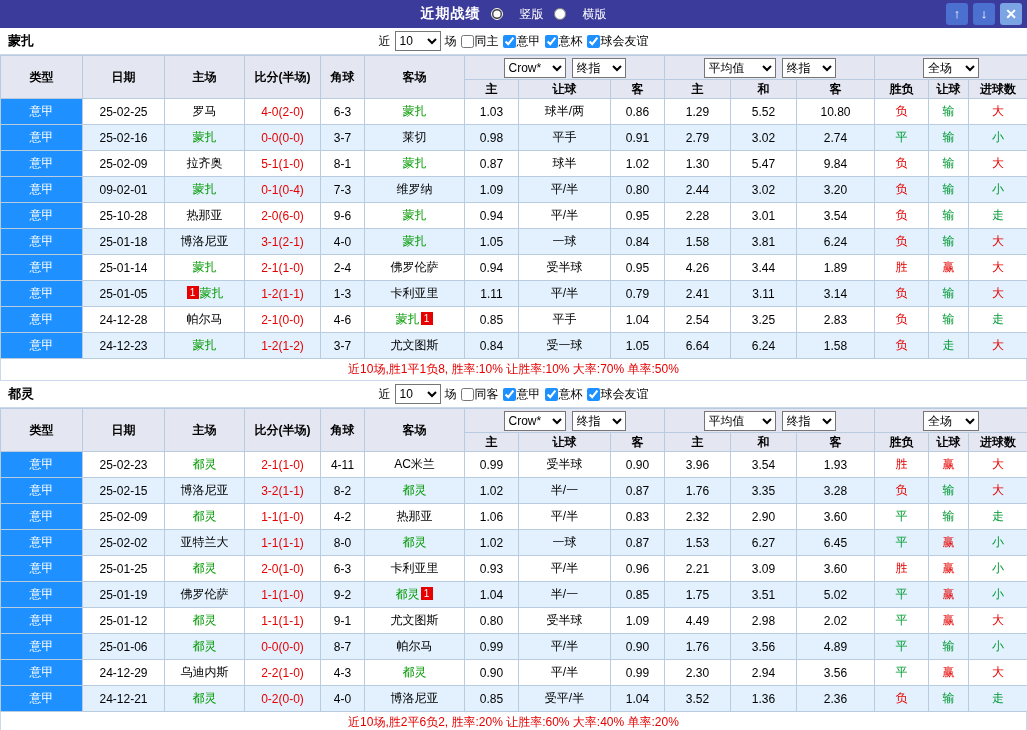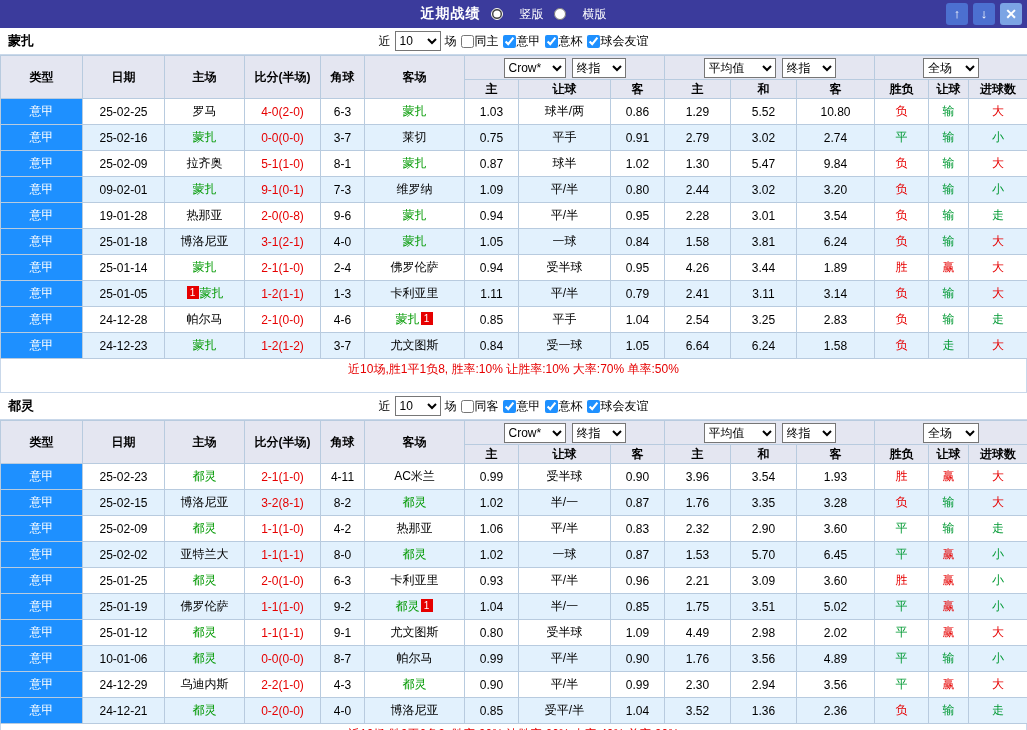--- a/index.html
+++ b/index.html
@@ -52,21 +52,21 @@
   tbody tr.alt td { background:#e2f1fd; }
   tbody td.league, tbody tr.alt td.league { background:#1e90ff; color:#fff; }
   td.score { color:#e60000; }
   .focus-team { color:#009900; }
   .card-badge {
     display:inline-block; background:#e60000; color:#fff;
     font-size:10px; width:12px; height:13px; line-height:13px;
     text-align:center; vertical-align:1px; margin:0 1px;
   }
   .summary {
-    height:34px; line-height:21px; text-align:center;
+    height:22px; line-height:21px; text-align:center;
     color:#e60000; background:#fff;
     border:1px solid #c9d8ea; border-top:none; font-size:12px;
   }
 </style>
 </head>
 <body>
 
 <div class="titlebar">
   <div class="title-center">
     <span class="main-title">近期战绩</span>
@@ -192,21 +192,21 @@
           <td class="res" style="color: rgb(0, 153, 51);">输</td>
           <td class="res" style="color: rgb(230, 0, 0);">大</td>
         </tr>
         <tr class="alt">
           <td class="league">意甲</td>
           <td>25-02-16</td>
           <td><span class="focus-team">蒙扎</span></td>
           <td class="score">0-0(0-0)</td>
           <td>3-7</td>
           <td><span>莱切</span></td>
-          <td>0.75</td>
+          <td>0.98</td>
           <td>平手</td>
           <td>0.91</td>
           <td>2.79</td>
           <td>3.02</td>
           <td>2.74</td>
           <td class="res" style="color: rgb(0, 153, 51);">平</td>
           <td class="res" style="color: rgb(0, 153, 51);">输</td>
           <td class="res" style="color: rgb(0, 153, 51);">小</td>
         </tr>
         <tr>
@@ -223,38 +223,38 @@
           <td>5.47</td>
           <td>9.84</td>
           <td class="res" style="color: rgb(230, 0, 0);">负</td>
           <td class="res" style="color: rgb(0, 153, 51);">输</td>
           <td class="res" style="color: rgb(230, 0, 0);">大</td>
         </tr>
         <tr class="alt">
           <td class="league">意甲</td>
           <td>09-02-01</td>
           <td><span class="focus-team">蒙扎</span></td>
-          <td class="score">9-1(0-1)</td>
+          <td class="score">0-1(0-4)</td>
           <td>7-3</td>
           <td><span>维罗纳</span></td>
           <td>1.09</td>
           <td>平/半</td>
           <td>0.80</td>
           <td>2.44</td>
           <td>3.02</td>
           <td>3.20</td>
           <td class="res" style="color: rgb(230, 0, 0);">负</td>
           <td class="res" style="color: rgb(0, 153, 51);">输</td>
           <td class="res" style="color: rgb(0, 153, 51);">小</td>
         </tr>
         <tr>
           <td class="league">意甲</td>
-          <td>19-01-28</td>
+          <td>25-10-28</td>
           <td><span>热那亚</span></td>
-          <td class="score">2-0(0-8)</td>
+          <td class="score">2-0(6-0)</td>
           <td>9-6</td>
           <td><span class="focus-team">蒙扎</span></td>
           <td>0.94</td>
           <td>平/半</td>
           <td>0.95</td>
           <td>2.28</td>
           <td>3.01</td>
           <td>3.54</td>
           <td class="res" style="color: rgb(230, 0, 0);">负</td>
           <td class="res" style="color: rgb(0, 153, 51);">输</td>
@@ -447,21 +447,21 @@
           <td>3.54</td>
           <td>1.93</td>
           <td class="res" style="color: rgb(230, 0, 0);">胜</td>
           <td class="res" style="color: rgb(230, 0, 0);">赢</td>
           <td class="res" style="color: rgb(230, 0, 0);">大</td>
         </tr>
         <tr class="alt">
           <td class="league">意甲</td>
           <td>25-02-15</td>
           <td><span>博洛尼亚</span></td>
-          <td class="score">3-2(8-1)</td>
+          <td class="score">3-2(1-1)</td>
           <td>8-2</td>
           <td><span class="focus-team">都灵</span></td>
           <td>1.02</td>
           <td>半/一</td>
           <td>0.87</td>
           <td>1.76</td>
           <td>3.35</td>
           <td>3.28</td>
           <td class="res" style="color: rgb(230, 0, 0);">负</td>
           <td class="res" style="color: rgb(0, 153, 51);">输</td>
@@ -488,21 +488,21 @@
           <td class="league">意甲</td>
           <td>25-02-02</td>
           <td><span>亚特兰大</span></td>
           <td class="score">1-1(1-1)</td>
           <td>8-0</td>
           <td><span class="focus-team">都灵</span></td>
           <td>1.02</td>
           <td>一球</td>
           <td>0.87</td>
           <td>1.53</td>
-          <td>5.70</td>
+          <td>6.27</td>
           <td>6.45</td>
           <td class="res" style="color: rgb(0, 153, 51);">平</td>
           <td class="res" style="color: rgb(230, 0, 0);">赢</td>
           <td class="res" style="color: rgb(0, 153, 51);">小</td>
         </tr>
         <tr>
           <td class="league">意甲</td>
           <td>25-01-25</td>
           <td><span class="focus-team">都灵</span></td>
           <td class="score">2-0(1-0)</td>
@@ -547,21 +547,21 @@
           <td>1.09</td>
           <td>4.49</td>
           <td>2.98</td>
           <td>2.02</td>
           <td class="res" style="color: rgb(0, 153, 51);">平</td>
           <td class="res" style="color: rgb(230, 0, 0);">赢</td>
           <td class="res" style="color: rgb(230, 0, 0);">大</td>
         </tr>
         <tr class="alt">
           <td class="league">意甲</td>
-          <td>10-01-06</td>
+          <td>25-01-06</td>
           <td><span class="focus-team">都灵</span></td>
           <td class="score">0-0(0-0)</td>
           <td>8-7</td>
           <td><span>帕尔马</span></td>
           <td>0.99</td>
           <td>平/半</td>
           <td>0.90</td>
           <td>1.76</td>
           <td>3.56</td>
           <td>4.89</td>

